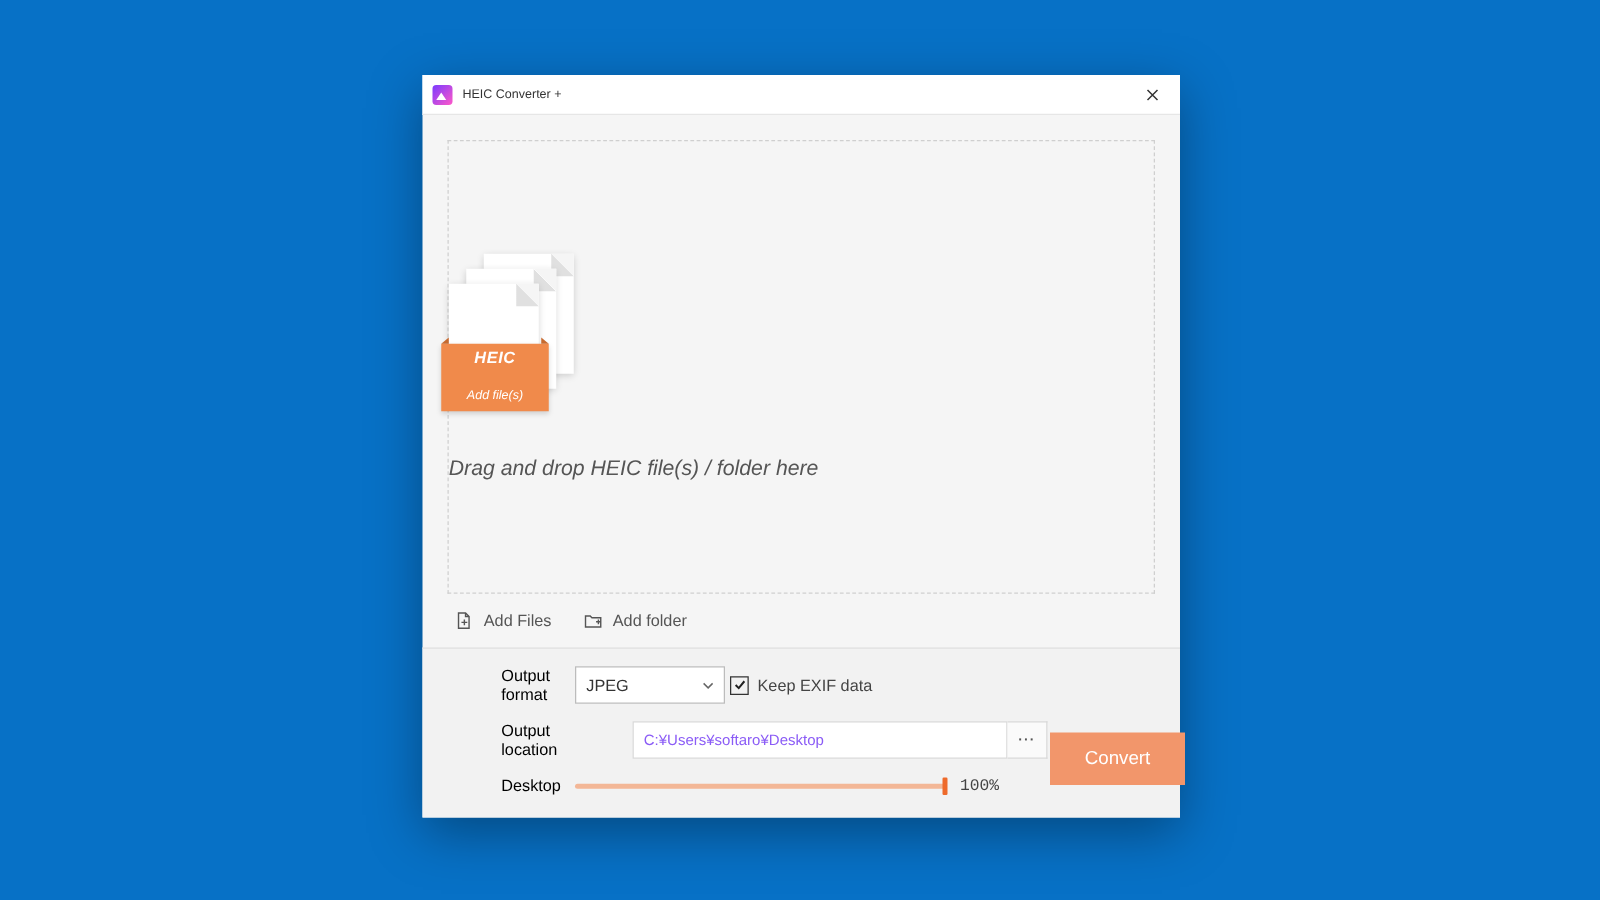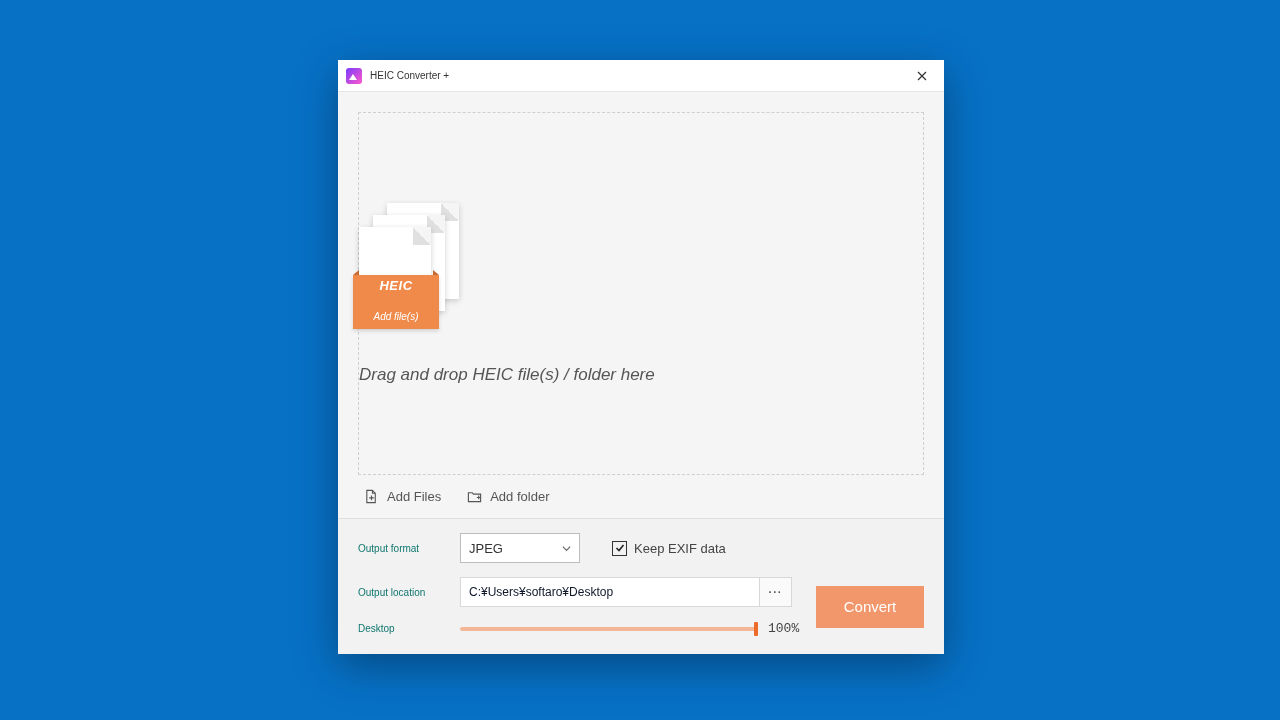--- a/index.html
+++ b/index.html
@@ -142,22 +142,22 @@
 
   .settings {
     border-top: 1px solid #e0e0e0;
     background: #f2f2f2;
     padding: 14px 20px 18px 20px;
     display: grid;
     grid-template-columns: 102px 1fr 110px;
     row-gap: 14px;
     align-items: center;
   }
-  .settings label { font-size: 10px; color: #0f766e; }
-  .row1-right { display:flex; align-items:center; gap:32px; }
+  .settings label { font-size: 13px; color: #000000; margin-left: 43px; }
+  .row1-right { display:flex; align-items:center; gap:4px; }
   .select {
     width: 120px; height: 30px;
     border: 1px solid #bcbcbc;
     background: #fff;
     padding: 0 8px;
     display: flex; align-items: center; justify-content: space-between;
     font-size: 13px; color: #333;
   }
   .select svg { width: 9px; height: 9px; }
   .chk {
@@ -170,22 +170,22 @@
     display: flex; align-items: center; justify-content: center;
   }
   .chkbox svg { width: 10px; height: 10px; }
 
   .loc-wrap { display:flex; }
   .loc {
     width: 300px; height: 30px;
     border: 1px solid #d8d8d8;
     background: #fff;
     padding: 0 8px;
-    font-size: 12px; color: #0f172a;
-    display: flex; align-items: center;
+    font-size: 12px; color: #8b5cf6;
+    display: flex; align-items: center; margin-left: 46px;
   }
   .browse {
     width: 32px; height: 30px;
     border: 1px solid #d8d8d8;
     border-left: none;
     background: #fafafa;
     display: flex; align-items: center; justify-content: center;
     font-weight: bold; color: #555; letter-spacing: 1px;
     font-size: 11px;
   }

